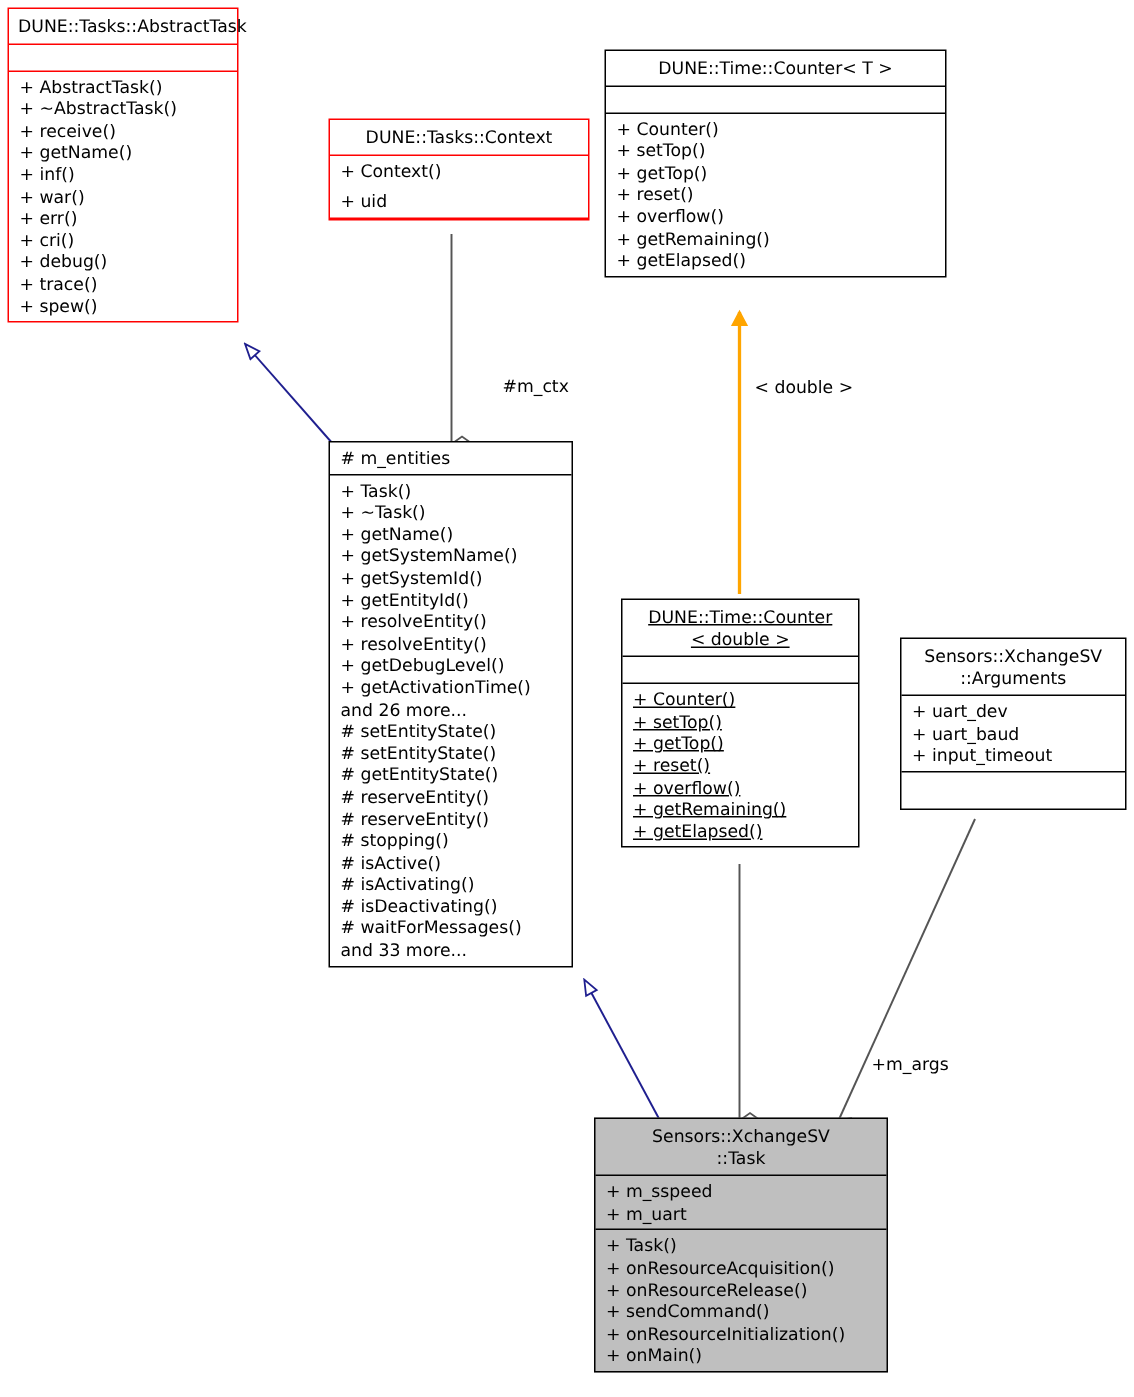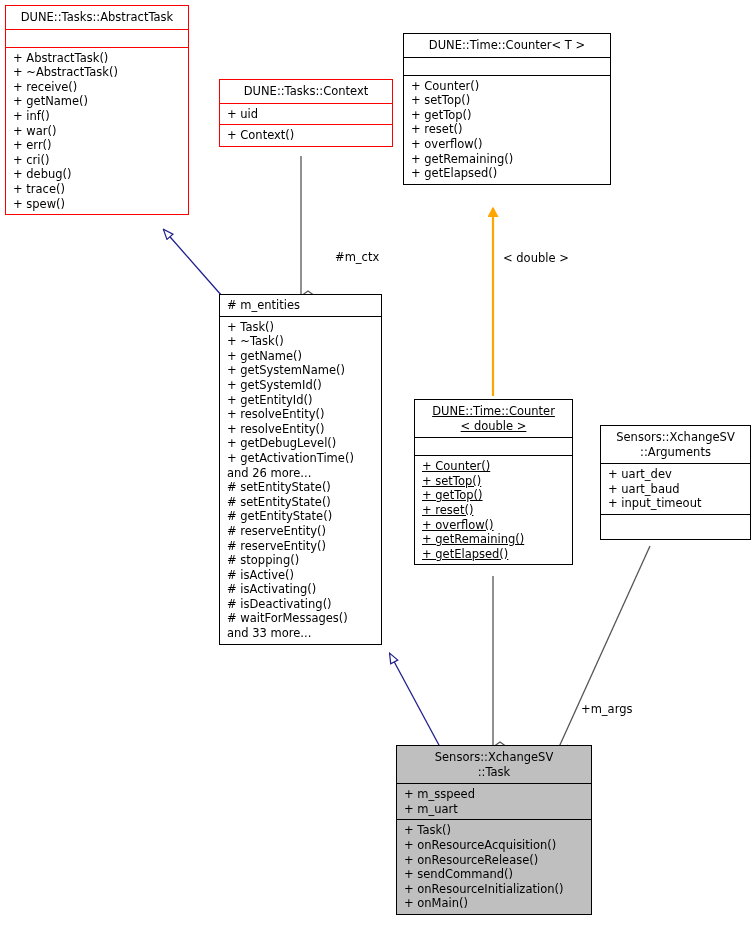--- a/index.html
+++ b/index.html
@@ -121,49 +121,49 @@
     <g>
       <path d="M 650 546 L 559 747" fill="none" stroke="#555555" stroke-width="1.3" marker-end="url(#agg-diamond-d)"></path>
     </g>
   </svg>
 
   <div class="edge-label" style="left:303px; top:251px;margin-left:32px;">#m_ctx</div>
   <div class="edge-label" style="left:503px; top:252px;">&lt; double &gt;</div>
   <div class="edge-label" style="left:497px; top:734px;margin-top:28px;">+m_wdog</div>
   <div class="edge-label" style="left:581px; top:703px;">+m_args</div>
 
-  <div class="node red" style="left:5px; top:5px; width:184px;">
+  <div class="node red" style="left:5px; top:5px; width:154px;">
     <div class="title">DUNE::Tasks::AbstractTask</div>
     <div class="compartment empty"></div>
     <div class="compartment last">
       <div class="row">+ AbstractTask()</div>
       <div class="row">+ ~AbstractTask()</div>
       <div class="row">+ receive()</div>
       <div class="row">+ getName()</div>
       <div class="row">+ inf()</div>
       <div class="row">+ war()</div>
       <div class="row">+ err()</div>
       <div class="row">+ cri()</div>
       <div class="row">+ debug()</div>
       <div class="row">+ trace()</div>
       <div class="row">+ spew()</div>
     </div>
   </div>
 
   <div class="node red" style="left:219px; top:79px; width:174px;">
     <div class="title">DUNE::Tasks::Context</div>
+    <div class="compartment last">
+      <div class="row">+ Context()</div>
+    </div>
     <div class="compartment">
       <div class="row">+ uid</div>
     </div>
-    <div class="compartment last">
-      <div class="row">+ Context()</div>
-    </div>
-  </div>
-
-  <div class="node" style="left:403px; top:33px; width:208px;">
+  </div>
+
+  <div class="node" style="left:403px; top:33px; width:228px;">
     <div class="title">DUNE::Time::Counter&lt; T &gt;</div>
     <div class="compartment empty"></div>
     <div class="compartment last">
       <div class="row">+ Counter()</div>
       <div class="row">+ setTop()</div>
       <div class="row">+ getTop()</div>
       <div class="row">+ reset()</div>
       <div class="row">+ overflow()</div>
       <div class="row">+ getRemaining()</div>
       <div class="row">+ getElapsed()</div>

